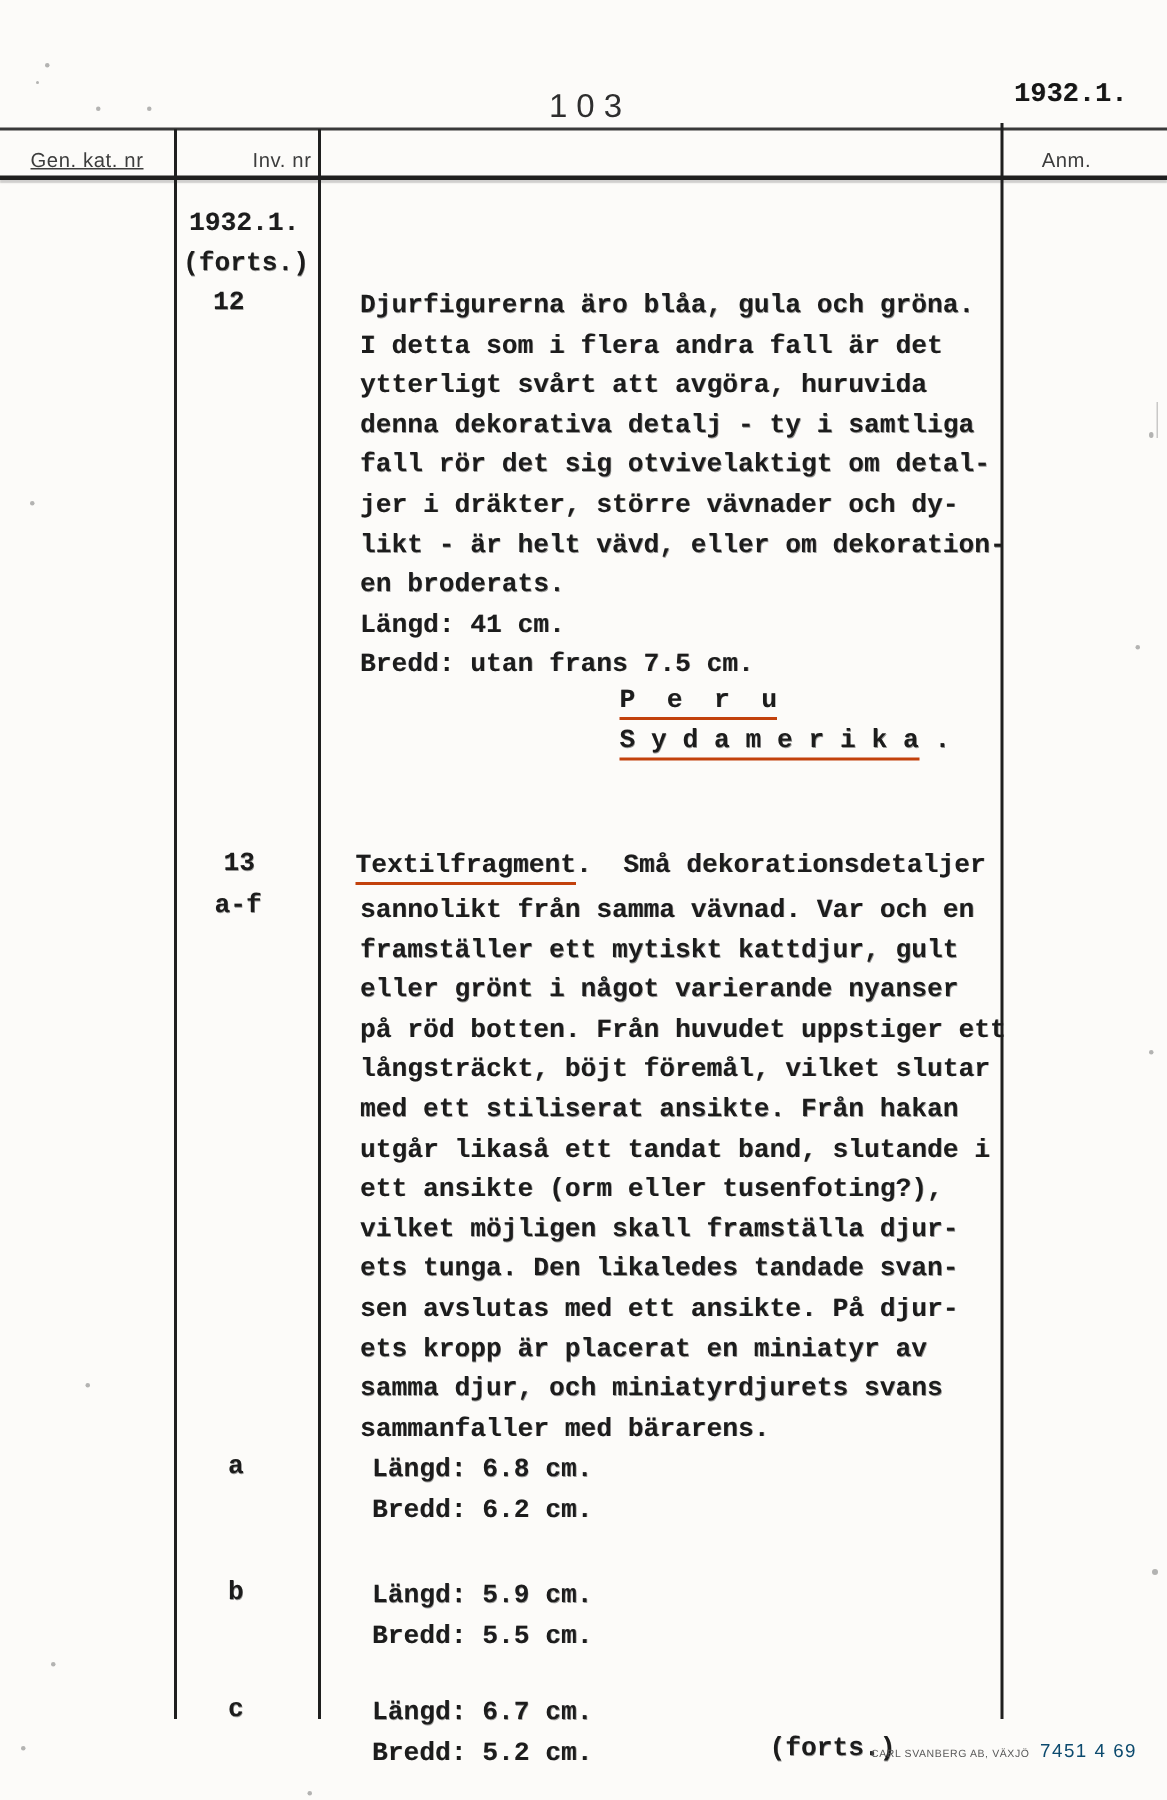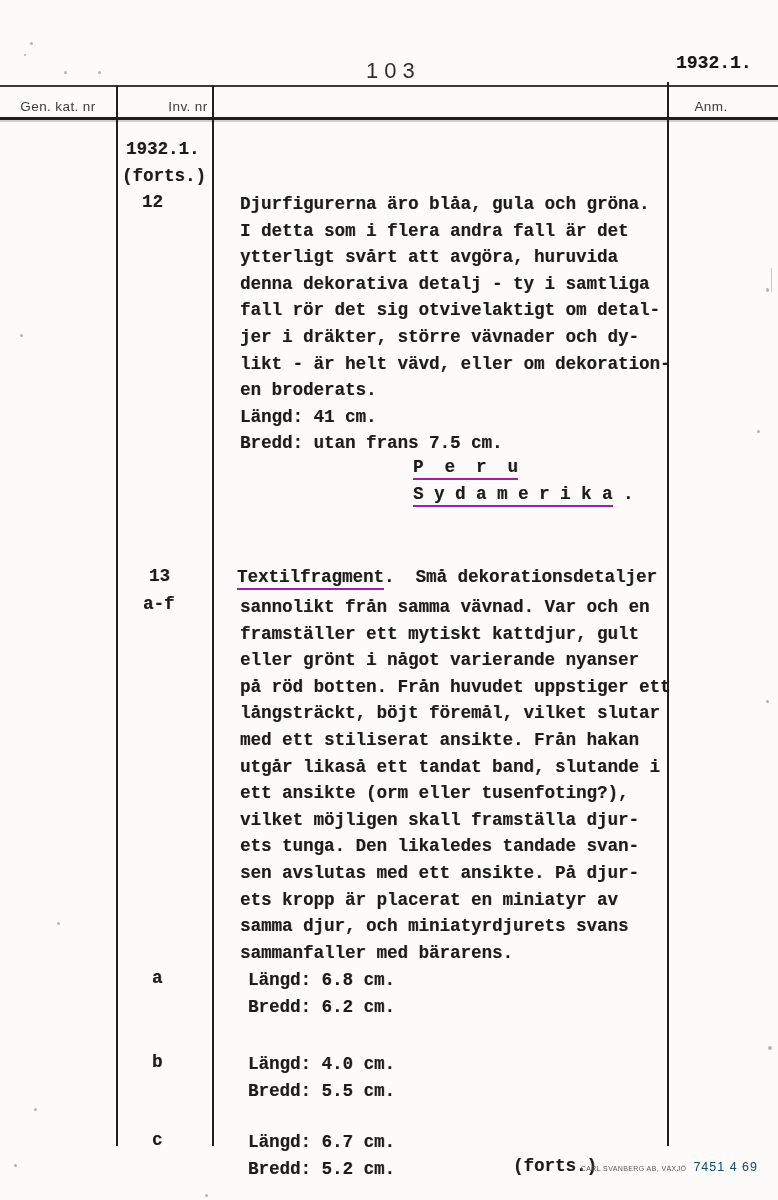--- a/index.html
+++ b/index.html
@@ -17,21 +17,21 @@
     font-family:"Liberation Mono","DejaVu Sans Mono",monospace;
     font-weight:700;
     font-size:17.5px;
     color:#1c1c1c;
     white-space:pre;
     text-shadow:0.4px 0.4px 0.3px rgba(30,30,30,.45);
   }
   .lines{line-height:26.6px;}
   .lines-wide{line-height:27.4px;}
   .tw-line{white-space:pre;}
-  .u{border-bottom:2px solid #a21caf;padding-bottom:1px;}
+  .u{border-bottom:2px solid #c2410c;padding-bottom:1px;}
   
   .form-label{
     position:absolute;
     font-family:"Liberation Sans",sans-serif;
     font-size:13.5px;
     color:#3d3d3d;
     letter-spacing:.4px;
     text-align:center;
   }
   .rule{position:absolute;background:#1f1f1f;}
@@ -69,42 +69,42 @@
 
   <div class="page-num" style="left:366px;top:58px;">103</div>
   <div class="year-ref" style="left:676px;top:53px;">1932.1.</div>
 
   <div class="rule-soft" style="left:0;top:85px;width:778px;height:2px;"></div>
   <div class="rule" style="left:0;top:117px;width:778px;height:3px;box-shadow:0 2px 1px rgba(0,0,0,.18);"></div>
   <div class="rule" style="left:116px;top:86px;width:2px;height:1060px;"></div>
   <div class="rule" style="left:212px;top:86px;width:2px;height:1060px;"></div>
   <div class="rule" style="left:667px;top:82px;width:2px;height:1064px;"></div>
 
-  <div class="form-label" style="left:0;top:99px;width:116px;">Gen. kat. nr</div>
+  <div class="form-label" style="left:0;top:99px;width:116px;text-decoration:underline;">Gen. kat. nr</div>
   <div class="form-label" style="left:116px;top:99px;width:96px;padding-left:24px;">Inv. nr</div>
   <div class="form-label" style="left:644px;top:99px;width:134px;">Anm.</div>
 
   <div class="tw" style="left:126px;top:139px;">1932.1.</div>
   <div class="tw" style="left:122px;top:166px;">(forts.)</div>
   <div class="tw" style="left:142px;top:192px;">12</div>
   <div class="tw" style="left:149px;top:566px;">13</div>
   <div class="tw" style="left:143px;top:594px;">a-f</div>
   <div class="tw" style="left:152px;top:968px;">a</div>
   <div class="tw" style="left:152px;top:1052px;">b</div>
   <div class="tw" style="left:152px;top:1130px;">c</div>
 
   <div class="tw lines" style="left:240px;top:191px;"><div class="tw-line">Djurfigurerna äro blåa, gula och gröna.</div><div class="tw-line">I detta som i flera andra fall är det</div><div class="tw-line">ytterligt svårt att avgöra, huruvida</div><div class="tw-line">denna dekorativa detalj - ty i samtliga</div><div class="tw-line">fall rör det sig otvivelaktigt om detal-</div><div class="tw-line">jer i dräkter, större vävnader och dy-</div><div class="tw-line">likt - är helt vävd, eller om dekoration-</div><div class="tw-line">en broderats.</div><div class="tw-line">Längd: 41 cm.</div><div class="tw-line">Bredd: utan frans 7.5 cm.</div></div>
   <div class="tw" style="left:413px;top:457px;"><span class="u">P  e  r  u</span></div>
   <div class="tw" style="left:413px;top:484px;"><span class="u">S y d a m e r i k a</span><span> .</span></div>
 
   <div class="tw" style="left:215px;top:567px;padding-left:22px;"><span class="u">Textilfragment</span><span>.</span><span>  Små dekorationsdetaljer</span></div>
   <div class="tw lines" style="left:240px;top:594px;"><div class="tw-line">sannolikt från samma vävnad. Var och en</div><div class="tw-line">framställer ett mytiskt kattdjur, gult</div><div class="tw-line">eller grönt i något varierande nyanser</div><div class="tw-line">på röd botten. Från huvudet uppstiger ett</div><div class="tw-line">långsträckt, böjt föremål, vilket slutar</div><div class="tw-line">med ett stiliserat ansikte. Från hakan</div><div class="tw-line">utgår likaså ett tandat band, slutande i</div><div class="tw-line">ett ansikte (orm eller tusenfoting?),</div><div class="tw-line">vilket möjligen skall framställa djur-</div><div class="tw-line">ets tunga. Den likaledes tandade svan-</div><div class="tw-line">sen avslutas med ett ansikte. På djur-</div><div class="tw-line">ets kropp är placerat en miniatyr av</div><div class="tw-line">samma djur, och miniatyrdjurets svans</div><div class="tw-line">sammanfaller med bärarens.</div></div>
 
   <div class="tw lines-wide" style="left:248px;top:967px;"><div class="tw-line">Längd: 6.8 cm.</div><div class="tw-line">Bredd: 6.2 cm.</div></div>
-  <div class="tw lines-wide" style="left:248px;top:1051px;"><div class="tw-line">Längd: 4.0 cm.</div><div class="tw-line">Bredd: 5.5 cm.</div></div>
+  <div class="tw lines-wide" style="left:248px;top:1051px;"><div class="tw-line">Längd: 5.9 cm.</div><div class="tw-line">Bredd: 5.5 cm.</div></div>
   <div class="tw lines-wide" style="left:248px;top:1129px;"><div class="tw-line">Längd: 6.7 cm.</div><div class="tw-line">Bredd: 5.2 cm.</div></div>
 
   <div class="tw" style="left:513px;top:1156px;">(forts.)</div>
   <div class="printer">
     <span class="printer-name">CARL SVANBERG AB, VÄXJÖ</span>
     <span class="printer-code">7451 4 69</span>
   </div>
 
   <div class="speck" style="left:30px;top:42px;width:3px;height:3px;"></div>
   <div class="speck" style="left:24px;top:54px;width:2px;height:2px;"></div>

